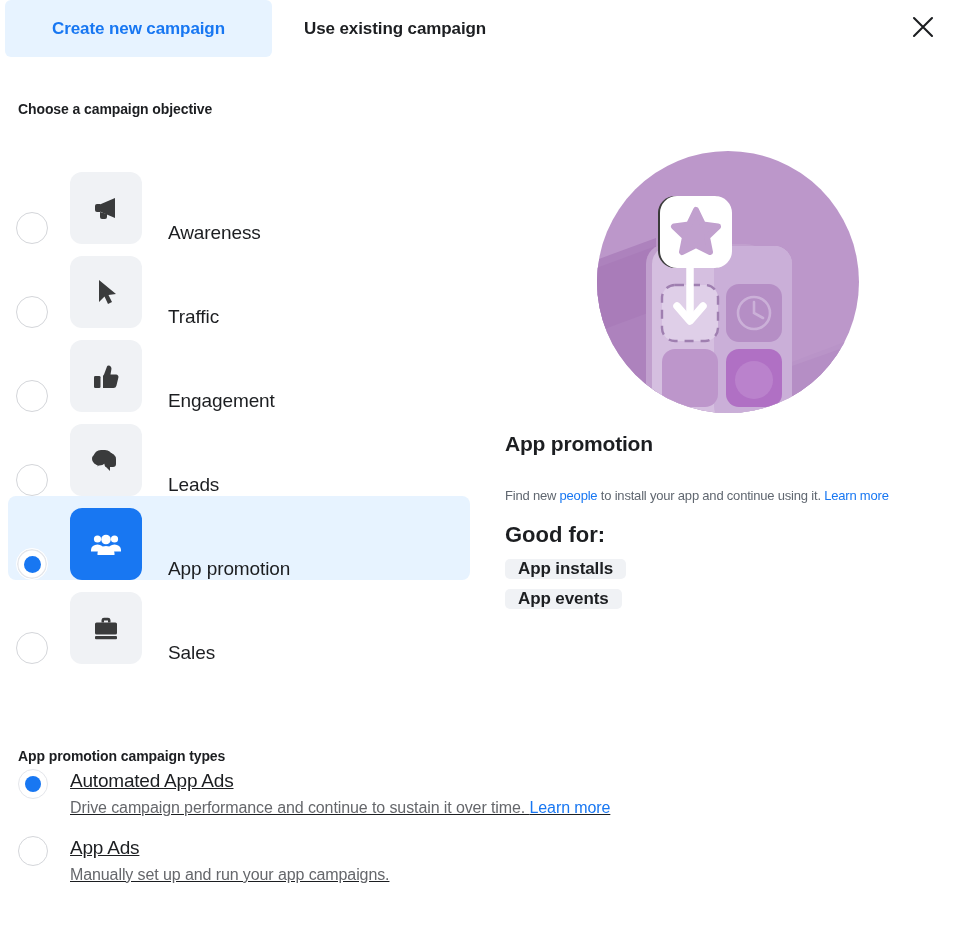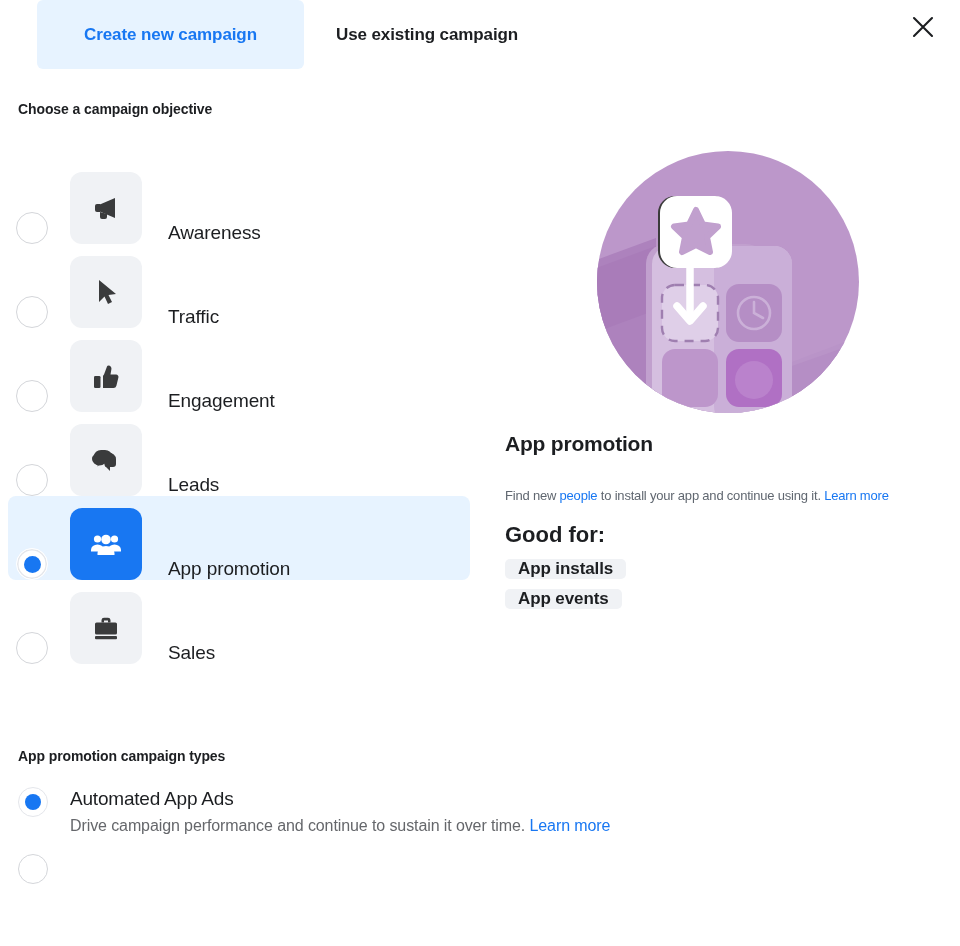--- a/index.html
+++ b/index.html
@@ -14,29 +14,28 @@
 
   
   .tabbar {
     position: absolute;
     left: 0; top: 0;
     width: 960px; height: 53px;
   }
   .tab {
     position: absolute;
     top: 0;
-    height: 69px;
+    height: 57px;
     display: flex;
     align-items: center;
     justify-content: center;
     font-size: 17px;
     font-weight: 700;
     letter-spacing: -0.1px;
     cursor: pointer;
-    margin-left: 32px;
   }
   .tab-active {
     left: 5px;
     width: 267px;
     background: #e7f3ff;
     border-radius: 6px;
     color: #1877f2;
   }
   .tab-inactive {
     left: 280px;
@@ -178,22 +177,23 @@
     color: #1c1e21;
     margin-bottom: 10px;
     letter-spacing: -0.1px;
   }
   .chip-row { display: block; }
 
   
   .types {
     position: absolute;
     left: 18px;
-    top: 786px;
+    top: 768px;
     width: 900px;
+    text-decoration: underline;
   }
   .type-row {
     display: flex;
     align-items: flex-start;
     margin-bottom: 18px;
     cursor: pointer;
   }
   .radio-sm {
     width: 30px; height: 30px;
     border-radius: 50%;
@@ -383,14 +383,18 @@
   <div class="type-row">
     <div class="radio-sm checked"></div>
     <div class="type-text">
       <div class="type-label">Automated App Ads</div>
       <div class="type-desc"><span>Drive campaign performance and continue to sustain it over time. </span><a class="inline-link">Learn more</a></div>
     </div>
   </div>
 
   <div class="type-row">
     <div class="radio-sm"></div>
+    <div class="type-text">
+      <div class="type-label">App Ads</div>
+      <div class="type-desc">Manually set up and run your app campaigns.</div>
+    </div>
   </div>
 </div>
 
 </body></html>

